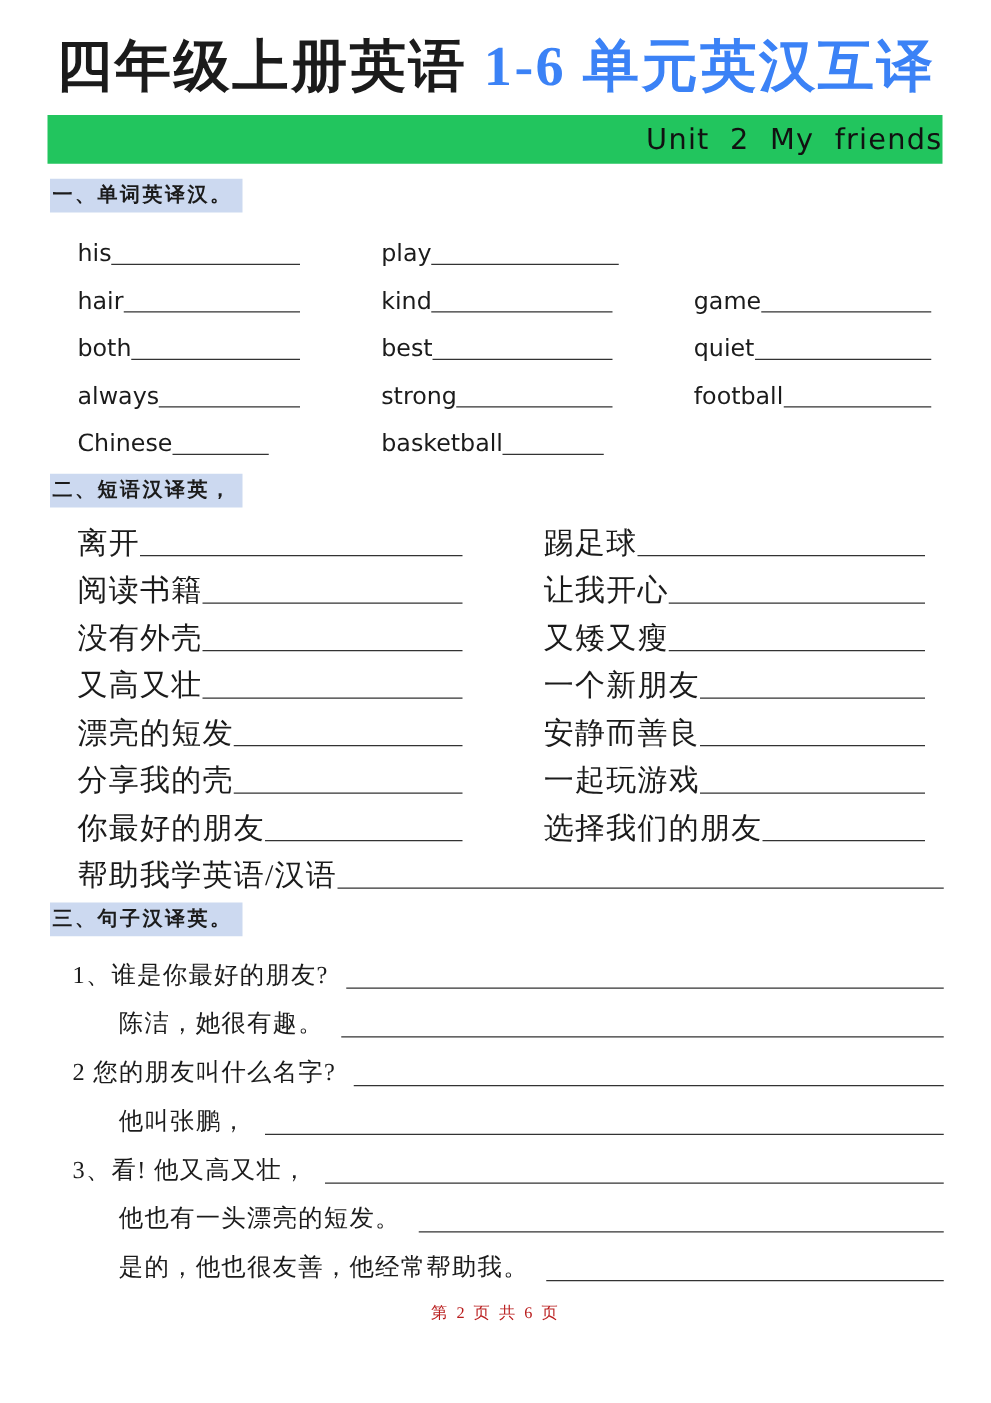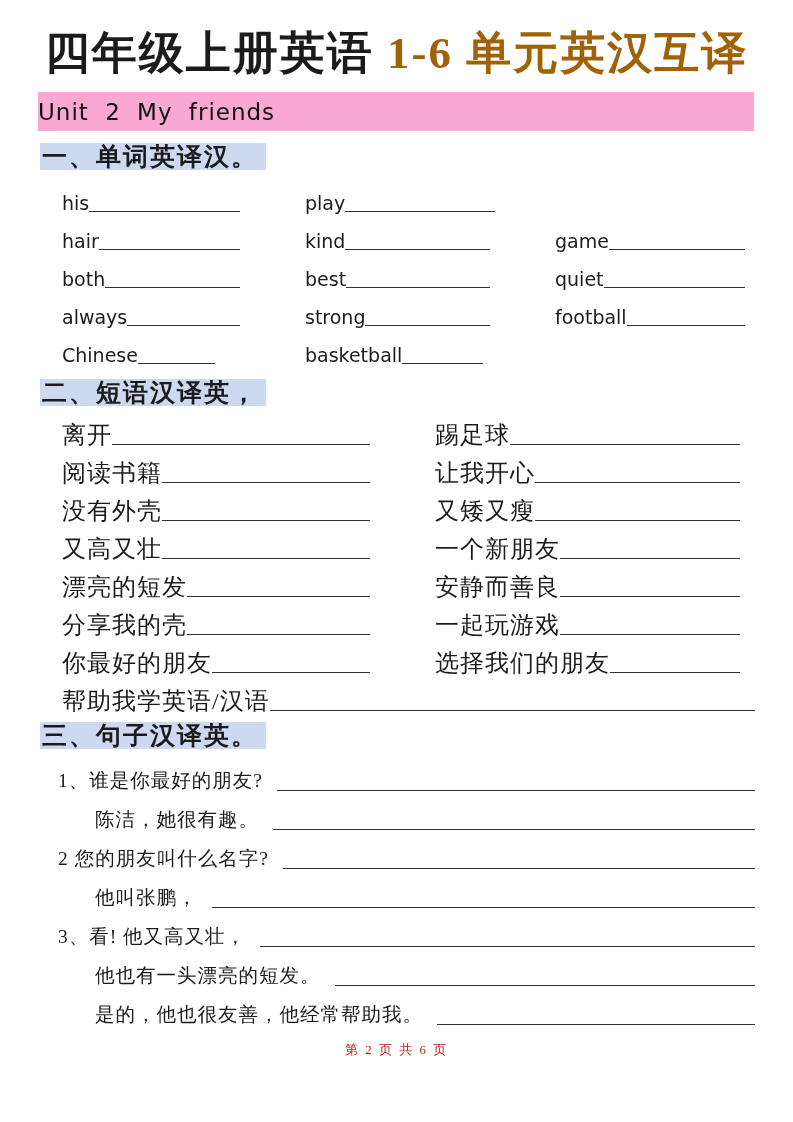--- a/index.html
+++ b/index.html
@@ -15,40 +15,40 @@
   
   .title{
     margin-top:24px;
     text-align:center;
     font-size:45px;
     font-weight:700;
     letter-spacing:2px;
     line-height:58px;
     white-space:nowrap;
   }
-  .title .red{color:#a16207;}
+  .title .red{color:#3b82f6;}
   
   .banner{
     margin-left:38px;
     margin-top:10px;
     width:716px;height:39px;
-    background:#f9a8d4;
-    display:flex;align-items:center;justify-content:flex-start;
+    background:#22c55e;
+    display:flex;align-items:center;justify-content:flex-end;
     font-family:"DejaVu Sans", sans-serif;
     font-size:23px;
     letter-spacing:1px;
     word-spacing:8px;
     color:#111;
   }
   
   .sec-head{
     display:inline-block;
     margin-left:40px;
     background:#ccd9f0;
-    font-size:25px;
+    font-size:16px;
     font-weight:600;
     letter-spacing:2px;
     padding:3px 8px 3px 2px;
     line-height:21px;
   }
   .sh1{margin-top:12px;}
   .sh2{margin-top:8px;}
   .sh3{margin-top:4px;}
   
   .words{margin-top:11px;}

